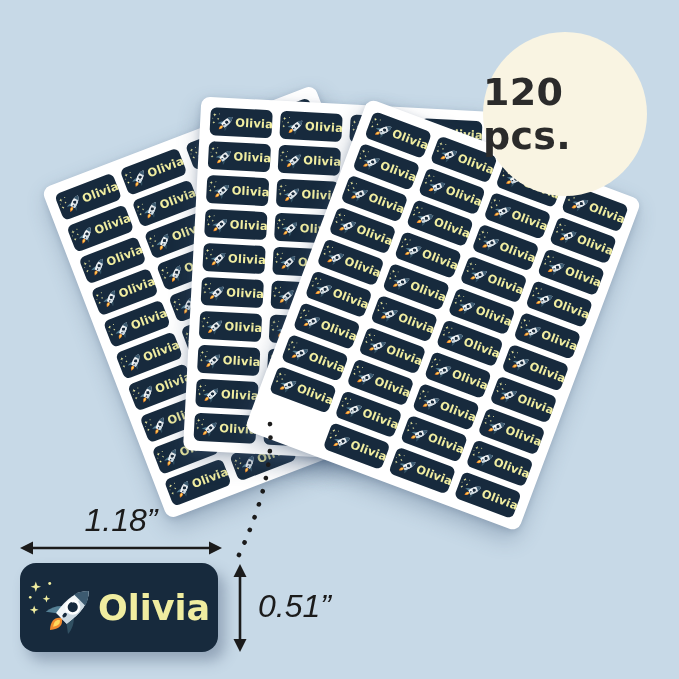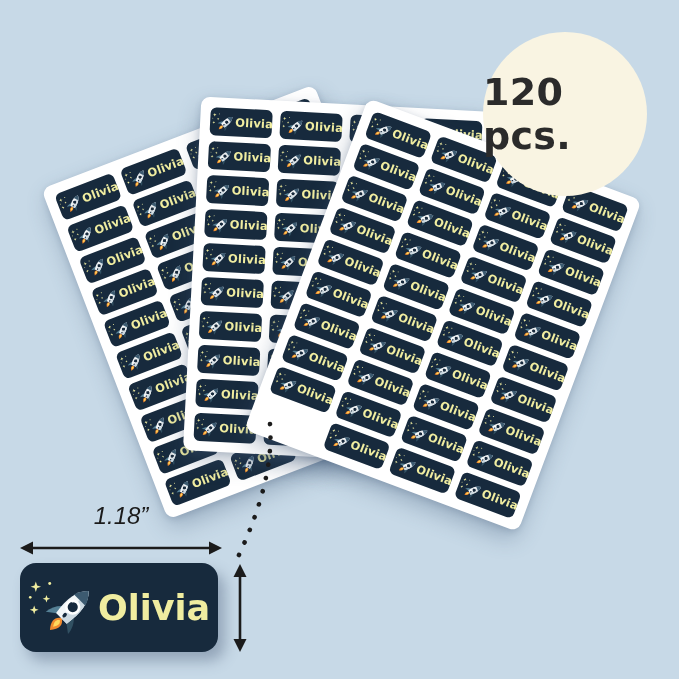--- a/index.html
+++ b/index.html
@@ -62,21 +62,21 @@
     flex:1;text-align:center;
     font-size:35px;font-weight:bold;
     color:var(--label-text,#f0eda0);
   }
 
   
   .annotations{position:absolute;inset:0;z-index:7;pointer-events:none}
   .dim-text{
     position:absolute;z-index:7;
     font-family:"Liberation Sans",sans-serif;font-style:italic;
-    font-size:24px;color:var(--annotation,#1b1b1b);
+    font-size:32px;color:var(--annotation,#1b1b1b);
   }
   .dim-width-text{left:18px;top:502px;width:206px;text-align:center}
   .dim-height-text{left:258px;top:588px}
 
   .hidden-defs{position:absolute;width:0;height:0;overflow:hidden}
 </style>
 </head>
 <body>
 
 <svg class="hidden-defs" aria-hidden="true">
@@ -843,20 +843,21 @@
       <polygon points="222,548 209,541.5 209,554.5"></polygon>
     </g>
     <g fill="#1b1b1b">
       <line x1="240" y1="574" x2="240" y2="642" stroke="#1b1b1b" stroke-width="2.6"></line>
       <polygon points="240,564 233.5,577 246.5,577"></polygon>
       <polygon points="240,652 233.5,639 246.5,639"></polygon>
     </g>
   </svg>
 
   <div class="dim-text dim-width-text">1.18”</div>
+  <div class="dim-text dim-height-text">0.51”</div>
 
   <div class="big-label">
     <svg class="big-art" viewBox="0 0 44 40">
       <use href="#label-art" xlink:href="#label-art"></use>
     </svg>
     <span class="big-name">Olivia</span>
   </div>
 
 </div>
 

